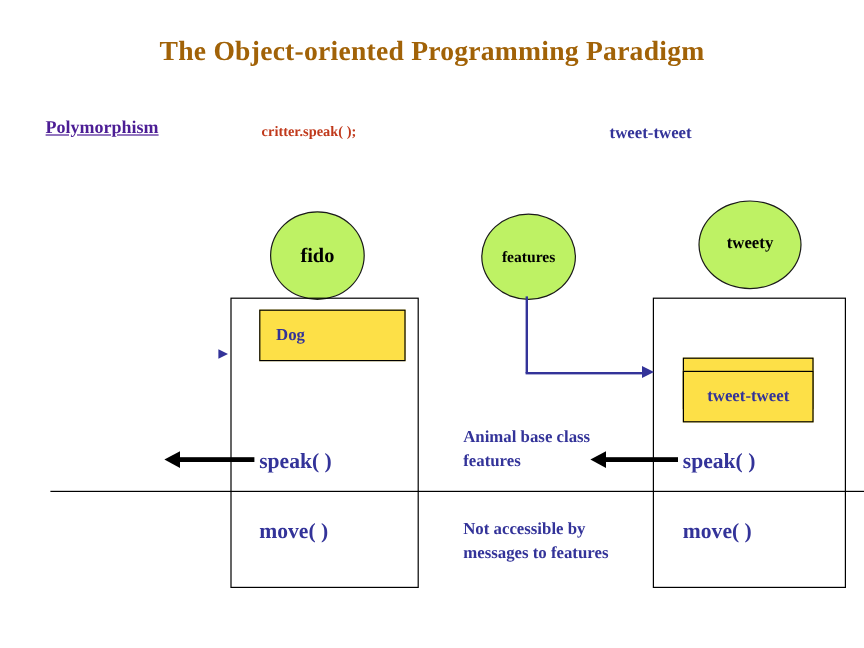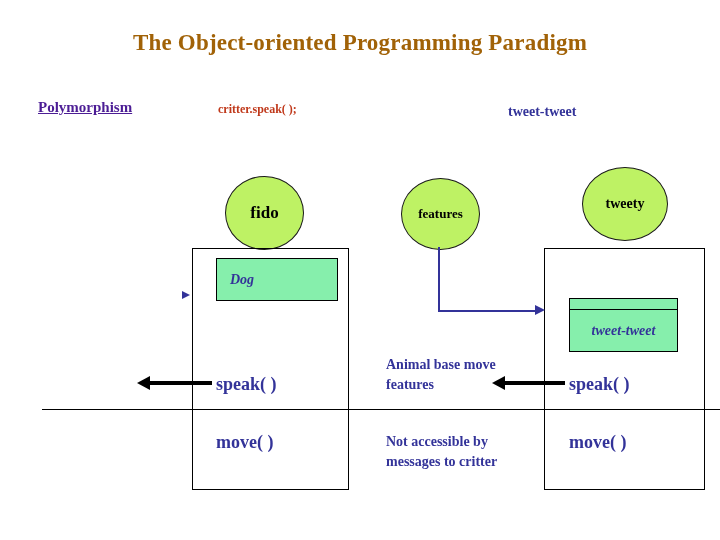--- a/index.html
+++ b/index.html
@@ -87,27 +87,26 @@
   .outer-box {
     border: 1px solid #000000;
     background: transparent;
   }
   #box-dog-outer  { left: 192px; top: 248px; width: 155px; height: 240px; }
   #box-bird-outer { left: 544px; top: 248px; width: 159px; height: 240px; }
 
   
   .inner-box {
     border: 1px solid #000000;
-    background: #86efac;
+    background: #fde047;
     display: flex;
     align-items: center;
     color: #333399;
     font-weight: bold;
     font-size: 14px;
-    font-style: italic;
   }
   .inner-box.left-align  { justify-content: flex-start; padding-left: 13px; }
   .inner-box.center      { justify-content: center; }
 
   #box-dog-name   { left: 216px; top: 258px; width: 107px; height: 41px; }
   #box-dog-sound  { left: 216px; top: 309px; width: 107px; height: 41px; }
   #box-bird-name  { left: 569px; top: 258px; width: 107px; height: 41px; margin-top: 40px; }
   #box-bird-sound { left: 569px; top: 309px; width: 107px; height: 41px; }
 
   
@@ -210,23 +209,23 @@
   <div class="abs outer-box" id="box-bird-outer"></div>
 
   <div class="abs inner-box center" id="box-bird-name">Bird</div>
 
   <div class="abs inner-box center" id="box-bird-sound">tweet-tweet</div>
 
   <div class="abs method" id="bird-speak">speak( )</div>
 
   <div class="abs method" id="bird-move">move( )</div>
 
-  <div class="abs note" id="note-base">Animal base move features</div>
-
-  <div class="abs note" id="note-notacc">Not accessible by messages to critter</div>
+  <div class="abs note" id="note-base">Animal base class features</div>
+
+  <div class="abs note" id="note-notacc">Not accessible by messages to features</div>
 
   <div class="abs" id="divider-long"></div>
 
   <div class="abs" id="conn-v"></div>
   <div class="abs" id="conn-h"></div>
   <div class="abs" id="conn-arrow"></div>
 
   <div class="abs" id="dog-arrow"></div>
 
   <div class="abs msg-arrow-shaft" id="arrow1-shaft"></div>

